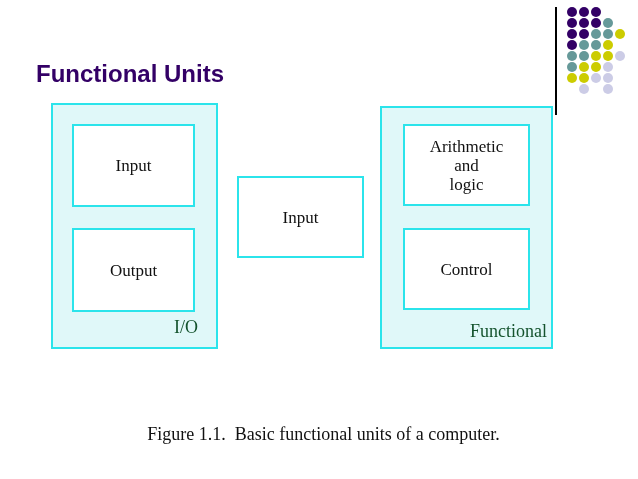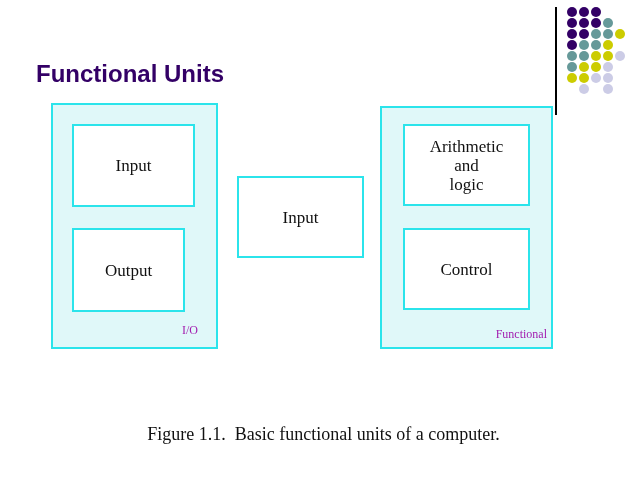--- a/index.html
+++ b/index.html
@@ -47,22 +47,22 @@
   .panel {
     background: #e0f8f9;
     border: 2px solid #2be4eb;
     box-sizing: border-box;
   }
   .panel-io   { left: 51px;  top: 103px; width: 167px; height: 246px; }
   .panel-proc { left: 380px; top: 106px; width: 173px; height: 243px; }
 
   .panel-label {
     position: absolute;
-    font-size: 12px;
-    color: #a21caf;
+    font-size: 18px;
+    color: #14532d;
     white-space: nowrap;
     text-align: center;
   }
   .label-io   { right: 18px; bottom: 9px; }
   .label-proc { right: 4px;  bottom: 5px; }
 
   
   .unit-box {
     background: #ffffff;
     border: 2px solid #2be4eb;
@@ -70,21 +70,21 @@
     display: flex;
     flex-direction: column;
     align-items: center;
     justify-content: center;
     text-align: center;
     font-size: 17px;
     line-height: 19px;
     color: #111111;
   }
   .box-input   { left: 72px;  top: 124px; width: 123px; height: 83px; }
-  .box-output  { left: 72px;  top: 228px; width: 113px; height: 84px; }
+  .box-output  { left: 72px;  top: 228px; width: 123px; height: 84px; }
   .box-memory  { left: 237px; top: 176px; width: 127px; height: 82px; }
   .box-alu     { left: 403px; top: 124px; width: 127px; height: 82px; }
   .box-control { left: 403px; top: 228px; width: 127px; height: 82px; }
 
   
   .figure-caption {
     left: 11px; top: 424px;
     width: 625px;
     text-align: center;
     font-size: 18px;

